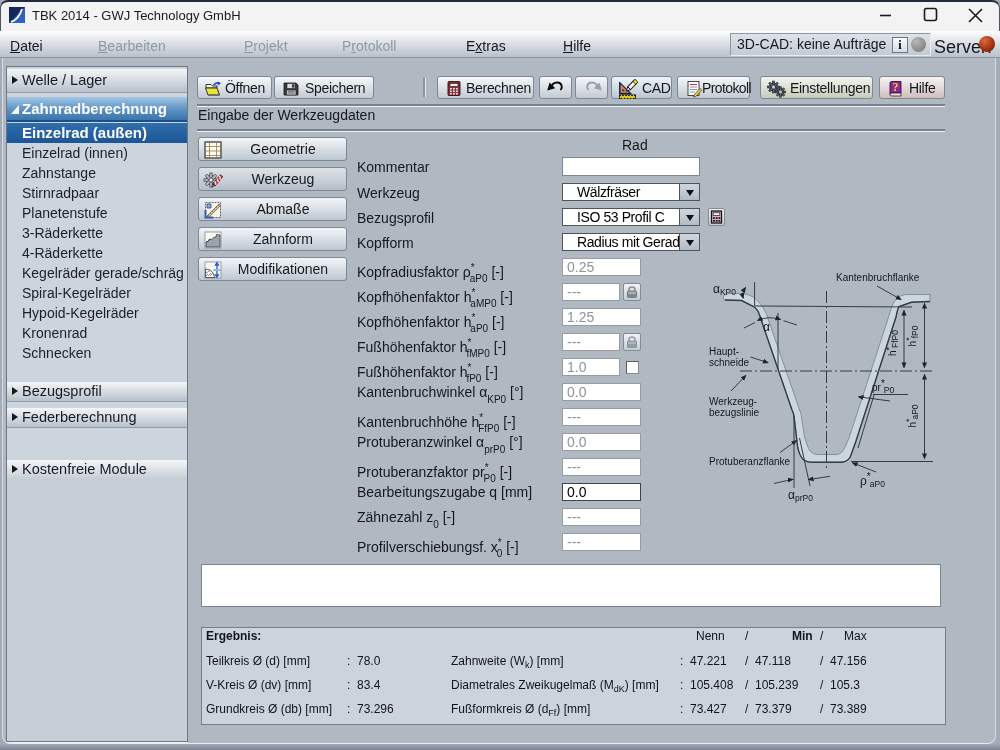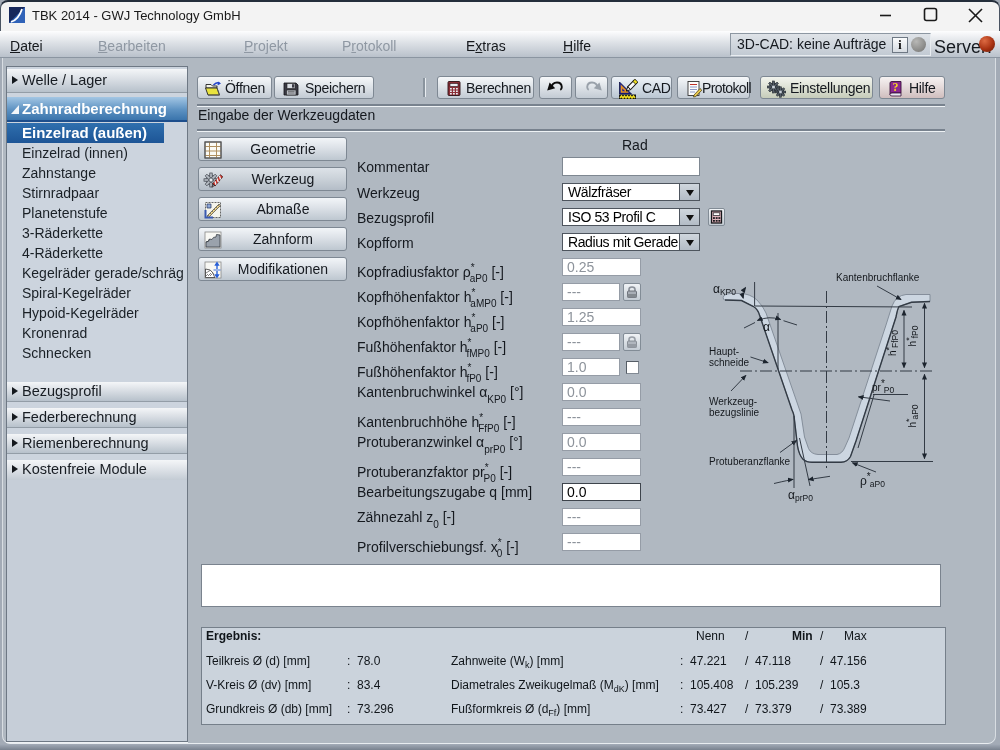--- a/index.html
+++ b/index.html
@@ -19,41 +19,41 @@
 #bframe{left:0;top:744px;width:1000px;height:6px;background:linear-gradient(#a4acb8,#79828f);}
 #client{left:3px;top:58px;width:992px;height:685px;background:#b0b8c1;border-radius:0 0 7px 7px;box-shadow:0 1px 0 #e8ecf0, 1px 0 0 #d8dde2, -1px 0 0 #d8dde2;}
 
 #sidebar{left:6px;top:66px;width:182px;height:676px;background:#ccd4de;border:1px solid #6e7884;box-sizing:border-box;box-shadow:0 1px 0 #eef1f4;}
 .sbheader{left:7px;width:180px;height:24px;background:linear-gradient(#f4f6f8,#d9dee4 45%,#b7c1cb);border-bottom:1px solid #939da7;box-sizing:border-box;font-size:14.5px;color:#171c22;line-height:23px;}
 .sbheader .tri{position:absolute;left:5px;top:7px;width:0;height:0;border-left:6px solid #14181d;border-top:4.5px solid transparent;border-bottom:4.5px solid transparent;}
 .sbheader .lbl{position:absolute;left:15px;}
 #hdrzahn{left:7px;top:97px;width:180px;height:25px;background:linear-gradient(#a3c6e4,#5d92c2 55%,#3a74ac);border-bottom:2px solid #1d4e8c;box-sizing:border-box;font-size:15px;font-weight:bold;color:#fff;line-height:23px;}
 #hdrzahn .tri2{position:absolute;left:4px;top:8px;width:8px;height:9px;background:#f2f6fa;clip-path:polygon(100% 0,100% 100%,0 100%);}
 #hdrzahn .lbl{position:absolute;left:15px;}
-#selitem{left:7px;top:123px;width:157px;height:20px;background:linear-gradient(#2f6fae,#1d5596);font-size:15px;font-weight:bold;color:#fff;line-height:20px;}
+#selitem{left:7px;top:123px;width:180px;height:20px;background:linear-gradient(#2f6fae,#1d5596);font-size:15px;font-weight:bold;color:#fff;line-height:20px;}
 #selitem span{margin-left:15px;}
 .sbitem{left:7px;width:180px;height:20px;font-size:14px;color:#1a2026;line-height:20px;white-space:nowrap;}
 .sbitem span{margin-left:15px;}
 #sblower{left:7px;top:480px;width:180px;height:261px;background:#c6ced8;}
 
 .tbtn{top:76px;height:23px;background:linear-gradient(#f6f8fa,#dfe4e9 45%,#c3cbd4);border:1px solid #7e8893;border-radius:3px;box-sizing:border-box;font-size:14px;color:#15191f;text-align:left;}
 .tbtn .tx{position:absolute;top:3px;letter-spacing:-0.3px;text-align:center;}
 .sep{height:2px;background:#78828e;border-bottom:1px solid #eef2f5;}
 #eingabe{left:198px;top:107px;font-size:14px;color:#15191f;}
 
 .navbtn{left:198px;width:149px;height:24px;background:linear-gradient(#f2f5f8,#dce1e7 45%,#bec7d0);border:1px solid #7e8893;border-radius:3px;box-sizing:border-box;font-size:14px;color:#15191f;}
 .navbtn .tx{position:absolute;left:24px;width:120px;text-align:center;top:3px;}
 
 .flabel{left:357px;height:18px;font-size:14px;color:#15191f;line-height:19px;white-space:nowrap;}
 .flabel sup{font-size:10px;position:relative;top:0px;}
 .flabel sub{font-size:10px;position:relative;bottom:-2px;}
 .inp{left:562px;height:18px;background:#fff;border:1px solid #959ca6;box-sizing:border-box;font-size:14px;color:#8d939b;line-height:16px;padding-left:4px;}
 .inpw{width:79px;}
 .inpn{width:58px;}
-.dd{left:562px;width:138px;height:18px;background:#fff;border:1px solid #4e555e;box-sizing:border-box;font-size:14px;color:#000;line-height:16px;padding-left:5px;white-space:nowrap;overflow:hidden;letter-spacing:-0.4px;}
+.dd{left:562px;width:138px;height:18px;background:#fff;border:1px solid #4e555e;box-sizing:border-box;font-size:14px;color:#000;line-height:16px;padding-left:14px;white-space:nowrap;overflow:hidden;letter-spacing:-0.4px;}
 .dd .btn{position:absolute;right:0;top:0;width:19px;height:16px;background:linear-gradient(#cfd6dd,#b3bcc6);border-left:1px solid #4e555e;}
 .dd .ar{position:absolute;right:5px;top:6px;width:0;height:0;border-top:6px solid #111;border-left:4px solid transparent;border-right:4px solid transparent;}
 .sqbtn{background:linear-gradient(#f0f3f6,#c4ccd4);border:1px solid #828c96;border-radius:2px;box-sizing:border-box;}
 
 #bigbox{left:201px;top:564px;width:740px;height:43px;background:#fff;border:1px solid #7a838e;box-sizing:border-box;}
 #results{left:201px;top:627px;width:745px;height:98px;background:#cbd3dc;border:1px solid #757f8a;box-sizing:border-box;}
 .rtext{font-size:12px;color:#10151a;white-space:nowrap;}
 .rtext sub{font-size:9px;}
 </style>
 </head>
@@ -112,24 +112,20 @@
   <div class="abs sbitem" style="top:303px"><span>Hypoid-Kegelräder</span></div>
   <div class="abs sbitem" style="top:343px"><span>Schnecken</span></div>
   <div class="abs sbitem" style="top:323px"><span>Kronenrad</span></div>
   <div class="abs sbheader" style="height:20px;line-height:19px;top:382px">
       <span class="tri" style="top:5px"></span>
       <span class="lbl">Bezugsprofil</span>
     </div>
   <div class="abs sbheader" style="height:20px;line-height:19px;top:408px">
       <span class="tri" style="top:5px"></span>
       <span class="lbl">Federberechnung</span>
-    </div>
-  <div class="abs sbheader" style="height:20px;line-height:19px;top:434px">
-      <span class="tri" style="top:5px"></span>
-      <span class="lbl">Riemenberechnung</span>
     </div>
   <div class="abs sbheader" style="height:26px;line-height:19px;top:460px">
       <span class="tri" style="top:5px"></span>
       <span class="lbl">Kostenfreie Module</span>
     </div>
   <div class="abs" id="sblower"></div>
 
   <div class="abs tbtn" style="left:197px;width:75px">
       <svg width="20" height="19" style="position:absolute;left:5px;top:2px">
         <path d="M10.5,6 Q14.5,2.5 16.5,4.5" fill="none" stroke="#2244cc" stroke-width="1.6"></path>

